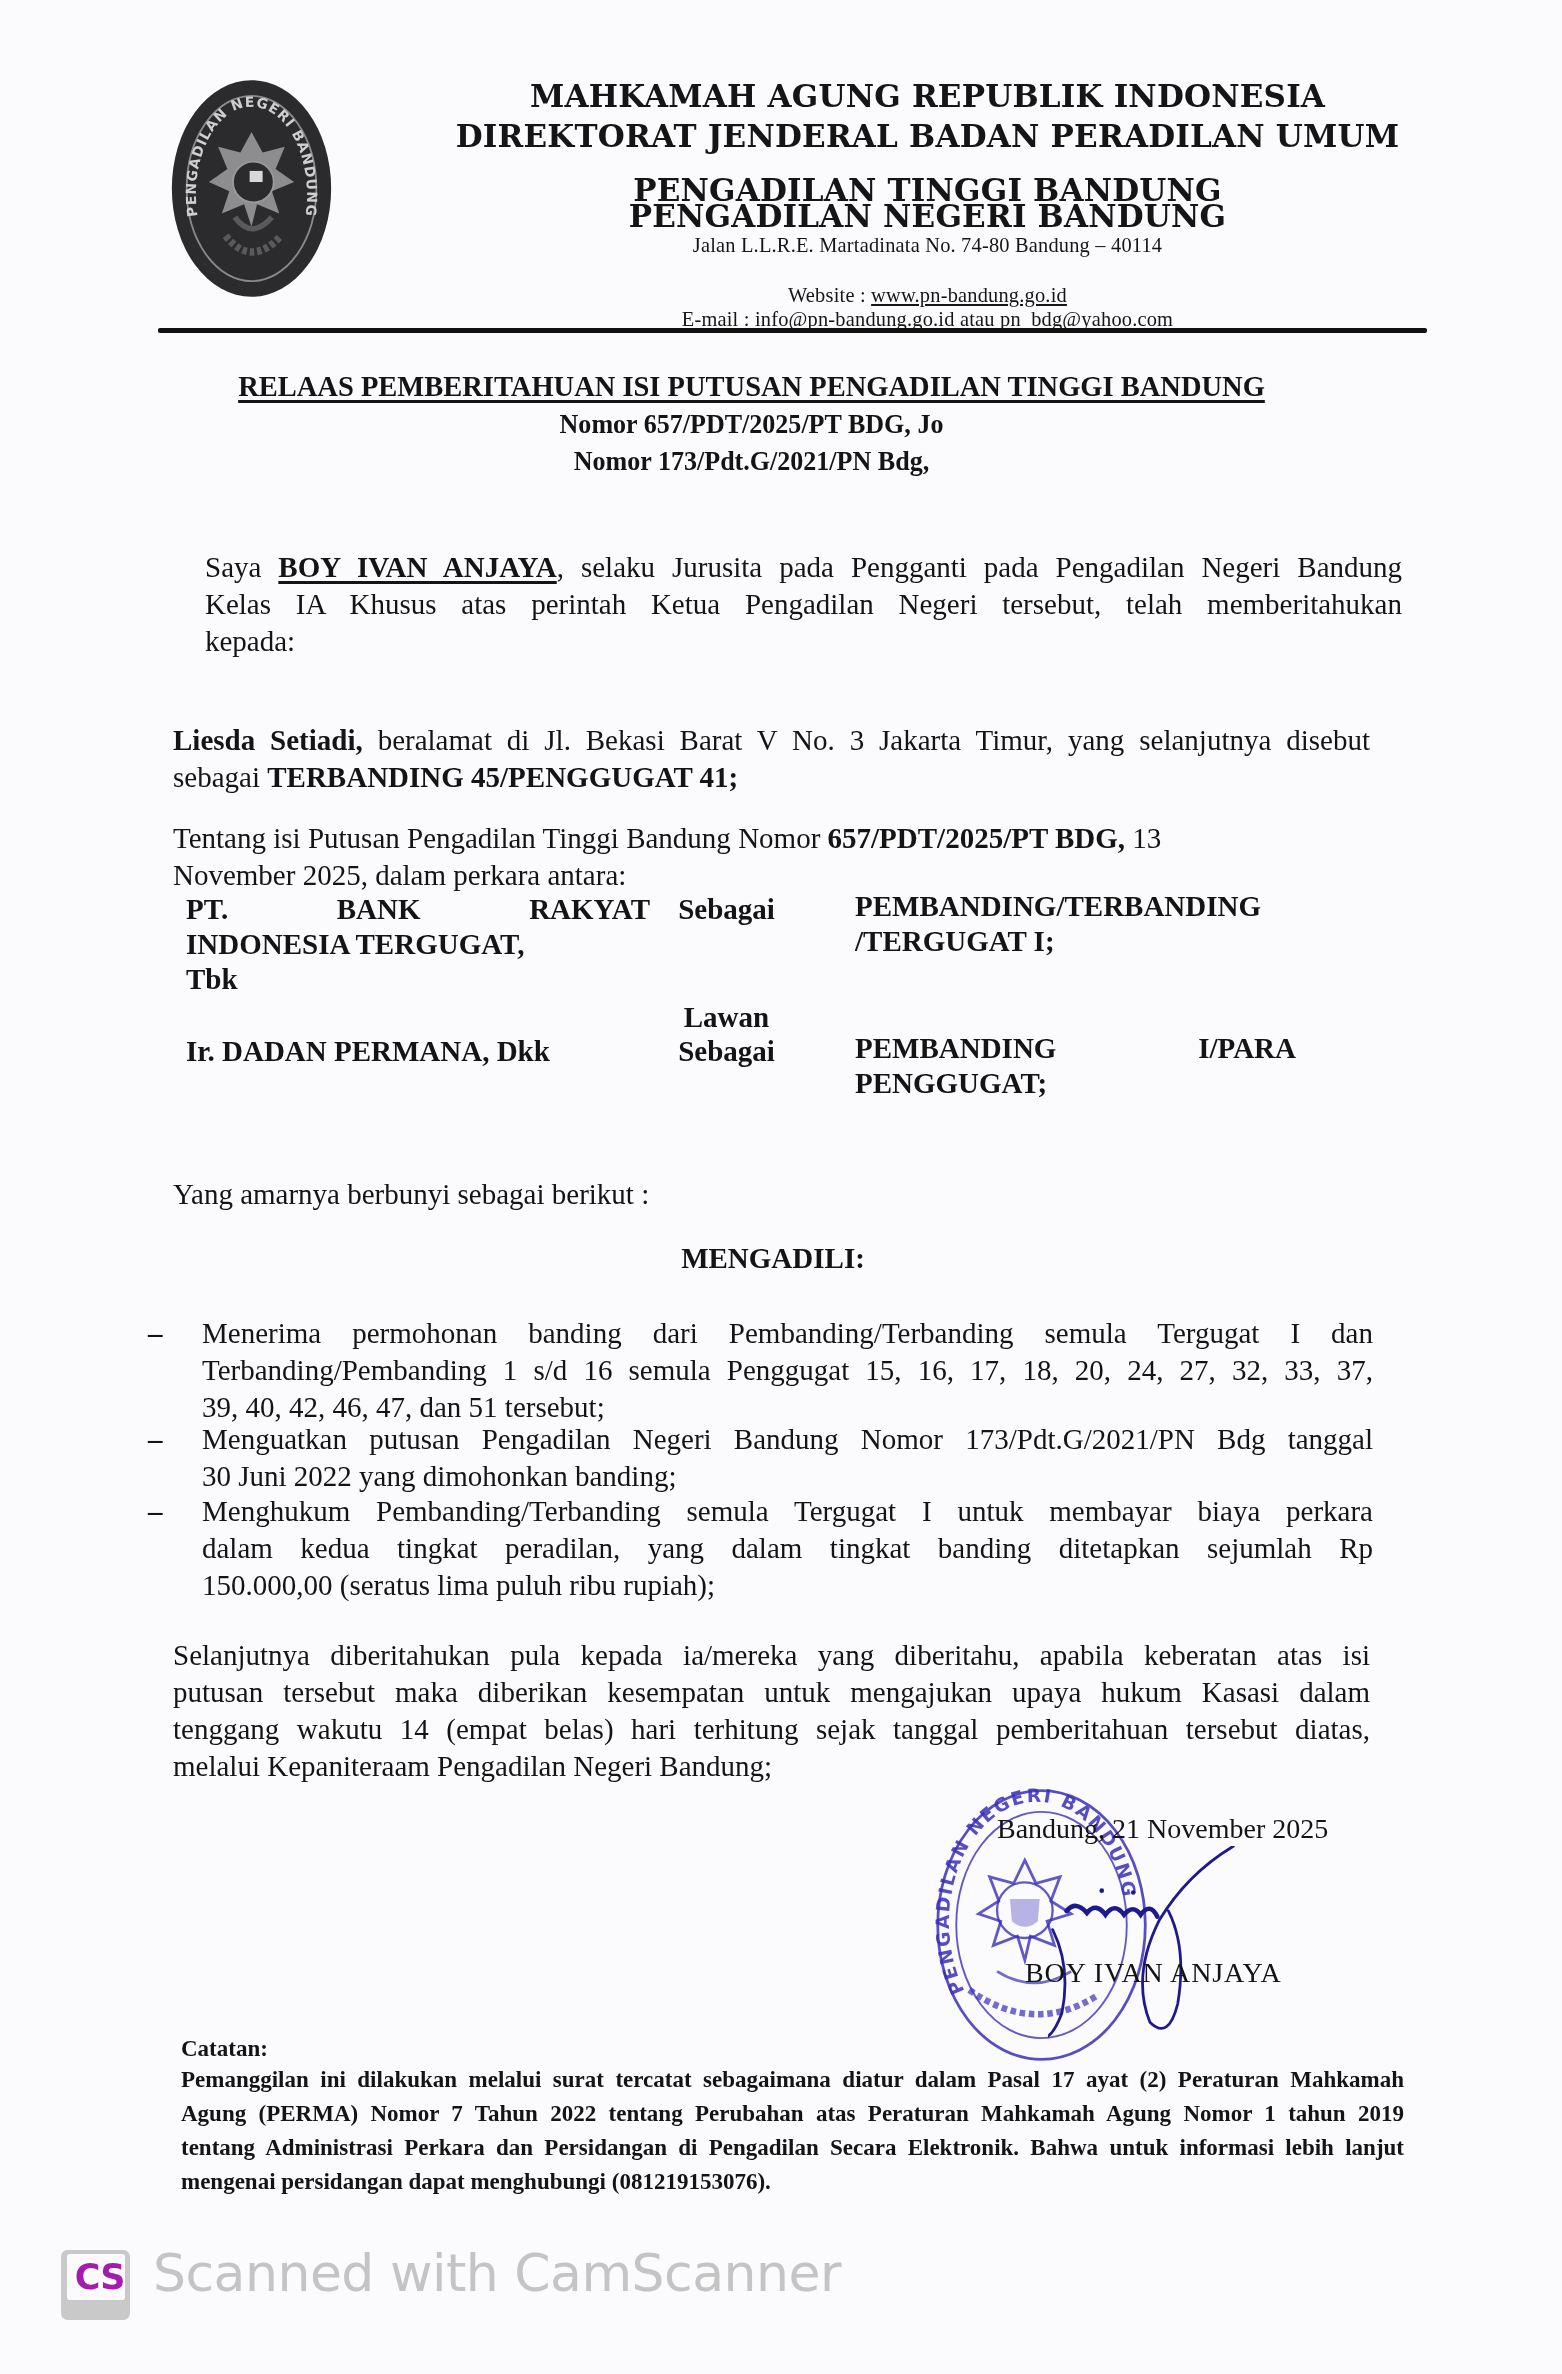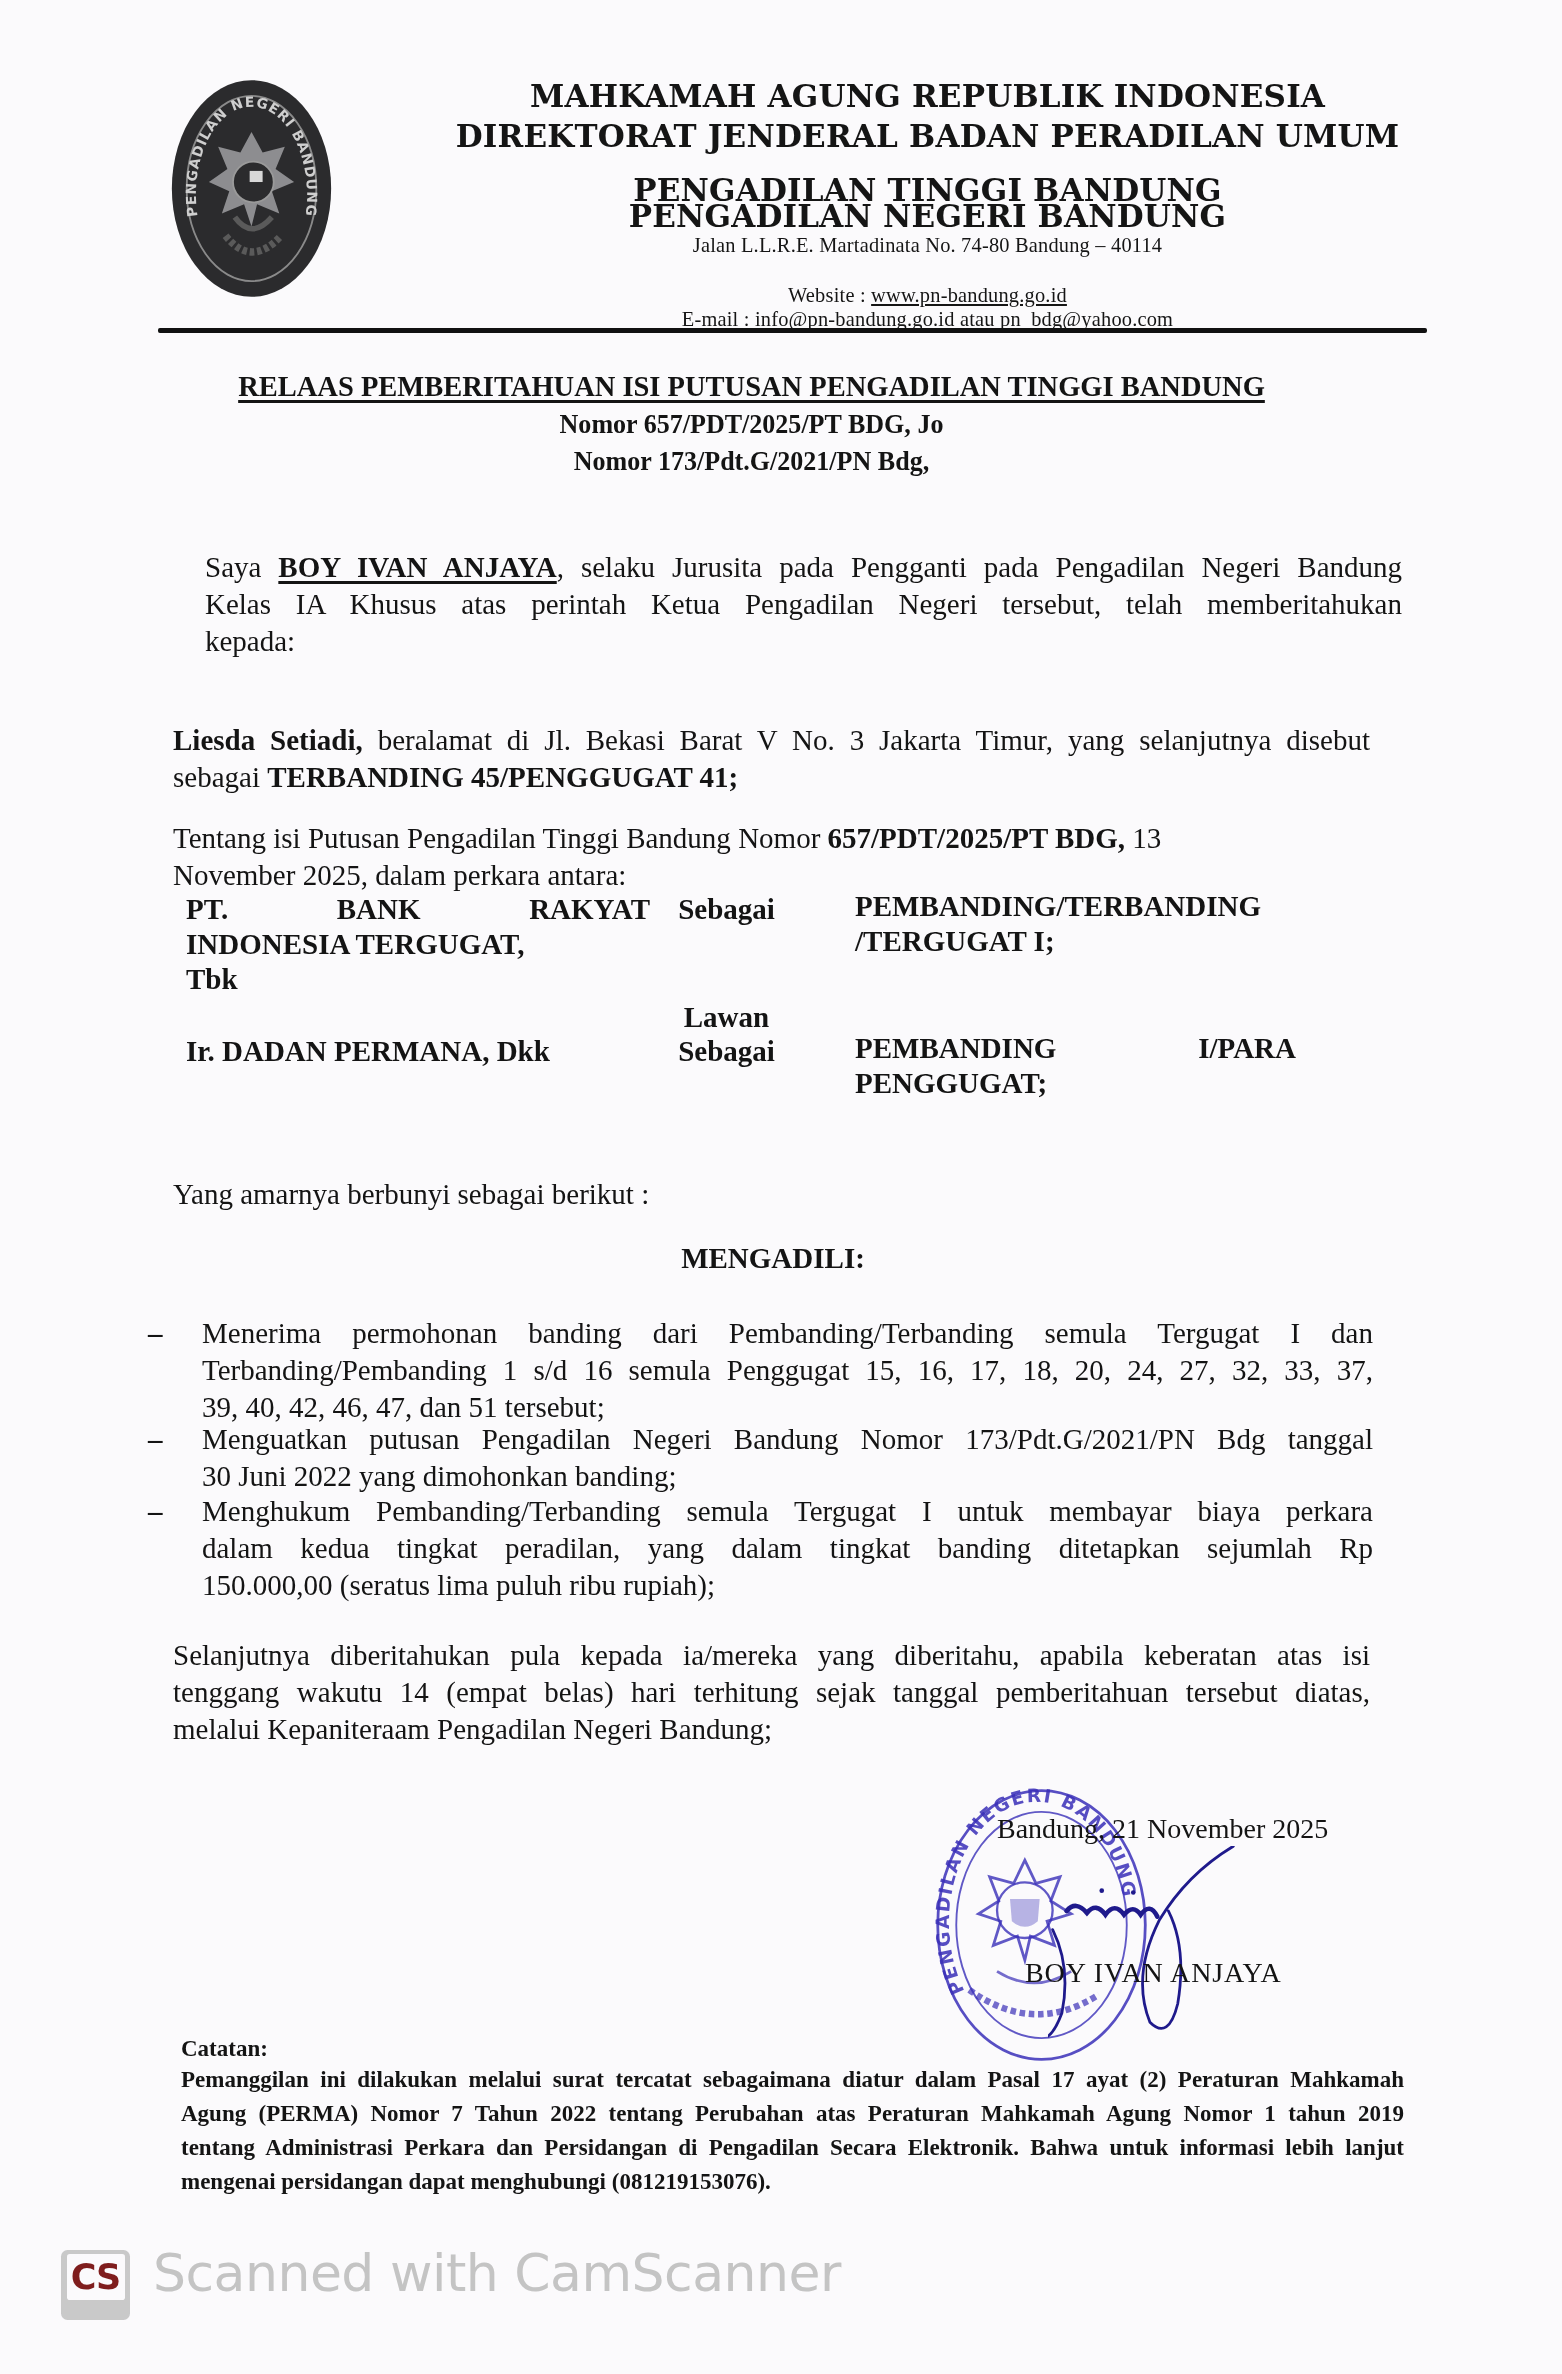--- a/index.html
+++ b/index.html
@@ -78,21 +78,21 @@
   .catatan-body .ln { display: block; white-space: nowrap; }
 
   
   .cs-logo {
     left: 61px; top: 2250px; width: 69px; height: 70px; border-radius: 6.5px;
     background: #c9c9c9; display: flex; align-items: flex-start; justify-content: center;
   }
   .cs-logo-inner {
     margin-top: 3.7px; width: 58px; height: 46px; background: #fbfafc; border-radius: 2.8px;
     font-family: "DejaVu Sans", sans-serif; font-weight: bold; font-size: 35px; line-height: 46px;
-    color: #7f1d1d; text-align: center; letter-spacing: -0.9px;
+    color: #a21caf; text-align: right; letter-spacing: -0.9px;
   }
   .cs-text {
     left: 153px; top: 2243px; font-family: "DejaVu Sans", sans-serif; font-size: 52px;
     color: #c4c4c4; white-space: nowrap; letter-spacing: -0.5px;
   }
 </style>
 </head>
 <body>
 
 <div class="page">
@@ -207,20 +207,21 @@
     <span class="amar-dash">–</span>
     <div class="amar-text">
       <span class="ln jline">Menghukum Pembanding/Terbanding semula Tergugat I untuk membayar biaya perkara</span>
       <span class="ln jline">dalam kedua tingkat peradilan, yang dalam tingkat banding ditetapkan sejumlah Rp</span>
       <span class="ln">150.000,00 (seratus lima puluh ribu rupiah);</span>
     </div>
   </div>
 
   <div class="para" style="top:1637px;">
     <span class="ln jline">Selanjutnya diberitahukan pula kepada ia/mereka yang diberitahu, apabila keberatan atas isi</span>
+    <span class="ln jline">putusan tersebut maka diberikan kesempatan untuk mengajukan upaya hukum Kasasi dalam</span>
     <span class="ln jline">tenggang wakutu 14 (empat belas) hari terhitung sejak tanggal pemberitahuan tersebut diatas,</span>
     <span class="ln">melalui Kepaniteraam Pengadilan Negeri Bandung;</span>
   </div>
 
   <svg class="abs stamp" viewBox="0 0 250 300">
     <defs>
       <path id="stampPath" d="M 40 230 A 95 130 0 1 1 200 200"></path>
     </defs>
     <ellipse cx="118" cy="150" rx="112" ry="145" fill="none" stroke="#3a2fb8" stroke-width="3" opacity="0.85"></ellipse>
     <ellipse cx="118" cy="150" rx="92" ry="122" fill="none" stroke="#3a2fb8" stroke-width="2" opacity="0.8"></ellipse>

